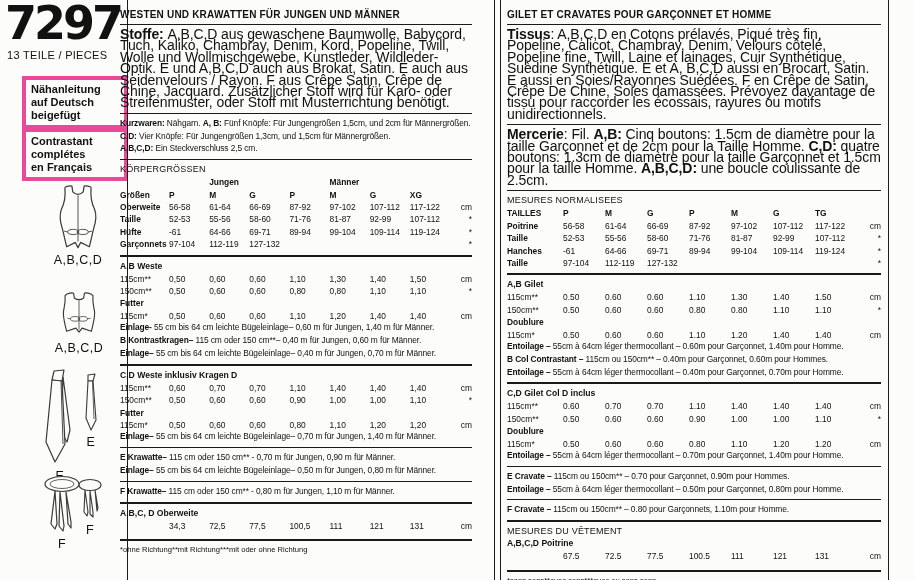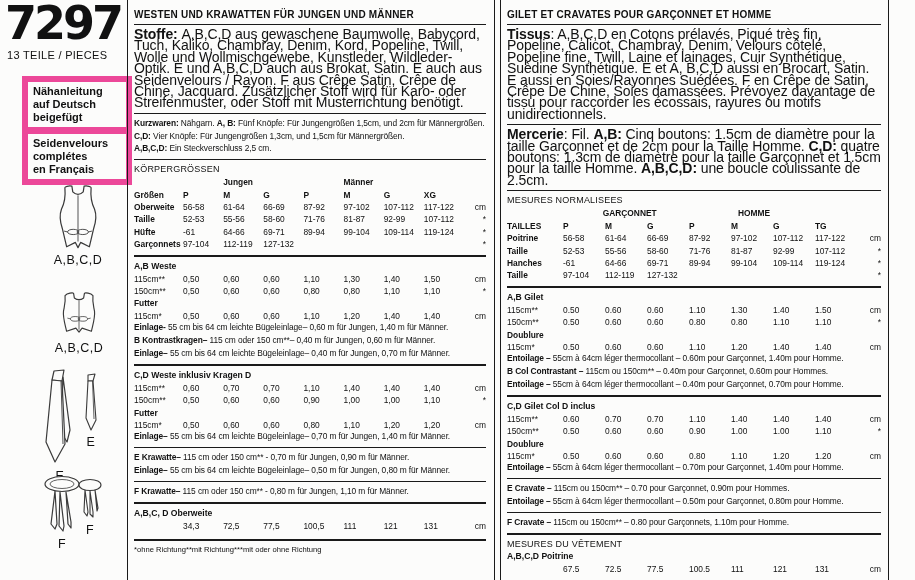--- a/index.html
+++ b/index.html
@@ -8,21 +8,21 @@
     font-family:"Liberation Sans",sans-serif;color:#111;
     -webkit-font-smoothing:antialiased;
   }
   .page{position:absolute;inset:0;background:#fcfcfb;}
   .vline{position:absolute;top:0;bottom:0;width:1px;background:#1a1a1a;}
   
   .sidebar{position:absolute;left:0;top:0;width:127px;height:508px;}
   .pattern-number{position:absolute;left:5px;top:0px;font-family:"DejaVu Sans",sans-serif;
     font-weight:bold;font-size:46px;letter-spacing:-3px;line-height:1;}
   .pieces{position:absolute;left:7px;top:49px;font-size:11px;letter-spacing:0.3px;}
-  .lang-box{position:absolute;left:22px;width:88px;border:6px solid #ec4899;background:#fcfcfb;
+  .lang-box{position:absolute;left:22px;width:88px;border:4px solid #ec4899;background:#fcfcfb;
     padding:3px 5px;font-weight:bold;font-size:11px;line-height:1.18;}
   .fig{position:absolute;text-align:center;}
   .fig svg{display:block;margin:0 auto;}
   .fig .figlabel{font-size:12.5px;letter-spacing:0.5px;margin-top:1px;}
   
   .col{position:absolute;top:0;height:580px;}
   .col-inner{padding-top:5px;}
   .doc-title{font-weight:bold;font-size:10px;letter-spacing:0.2px;margin:4px 0 3px;}
   .rule{border:0;border-top:1px solid #1a1a1a;margin:4px 0;}
   .rule.thick{border-top-width:2.5px;}
@@ -49,21 +49,21 @@
   <div class="sidebar">
     <div class="pattern-number">7297</div>
     <div class="pieces">13 TEILE / PIECES</div>
 
     <div class="lang-box" style="top:76px">
       <div>Nähanleitung</div>
       <div>auf Deutsch</div>
       <div>beigefügt</div>
     </div>
     <div class="lang-box" style="top:128px">
-      <div>Seidenvelours</div>
+      <div>Contrastant</div>
       <div>complétes</div>
       <div>en Français</div>
     </div>
 
     <div class="fig" style="left:40px;top:184px;width:76px">
       <svg width="72" height="68" viewBox="0 0 80 78">
         <g fill="#fcfcfb" stroke="#3a3a3a" stroke-width="1.4" stroke-linejoin="round">
           <path d="M25,5 C24,3 30,1.5 33,2.5 L34,9 C38,13 42,13 46,9 L47,2.5 C50,1.5 56,3 55,5 C54,16 56,23 59,29 C62,37 60,45 58,51 L53,72 L43,67 L40,73 L37,67 L27,72 L22,51 C20,45 18,37 21,29 C24,23 26,16 25,5 Z"></path>
         </g>
         <g fill="none" stroke="#3a3a3a" stroke-width="1">
@@ -140,21 +140,21 @@
       </svg>
       <div class="figlabel">F</div>
     </div>
   </div>
 
   <div class="vline" style="left:127px"></div>
   <div class="vline" style="left:494px"></div>
   <div class="vline" style="left:500px"></div>
   <div class="vline" style="left:888px"></div>
 
-  <div class="col" style="left:134px;width:352px">
+  <div class="col" style="left:120px;width:352px">
     <div class="col-inner">
       <div class="doc-title">WESTEN UND KRAWATTEN FÜR JUNGEN UND MÄNNER</div>
       <hr class="rule">
       <p class="para"><span class="b">Stoffe: </span><span>A,B,C,D aus gewaschene Baumwolle, Babycord, Tuch, Kaliko, Chambray, Denim, Kord, Popeline, Twill, Wolle und Wollmischgewebe, Kunstleder, Wildleder-Optik. E und A,B,C,D auch aus Brokat, Satin. E auch aus Seidenvelours / Rayon. F aus Crêpe Satin, Crêpe de Chine, Jacquard. Zusätzlicher Stoff wird für Karo- oder Streifenmuster, oder Stoff mit Musterrichtung benötigt.</span></p>
       <hr class="rule">
       <div class="notes">
           <div class="note"><span class="b">Kurzwaren: </span><span>Nähgarn. </span><span class="b">A, B: </span><span>Fünf Knöpfe: Für Jungengrößen 1,5cm, und 2cm für Männergrößen.</span></div>
           <div class="note"><span class="b">C,D: </span><span>Vier Knöpfe: Für Jungengrößen 1,3cm, und 1,5cm für Männergrößen.</span></div>
           <div class="note"><span class="b">A,B,C,D: </span><span>Ein Steckverschluss 2,5 cm.</span></div>
         </div>
@@ -367,24 +367,20 @@
   <div class="col" style="left:507px;width:374px">
     <div class="col-inner">
       <div class="doc-title">GILET ET CRAVATES POUR GARÇONNET ET HOMME</div>
       <hr class="rule">
       <p class="para"><span class="b">Tissus</span><span>: A,B,C,D en Cotons prélavés, Piqué très fin, Popeline, Calicot, Chambray, Denim, Velours côtelé, Popeline fine, Twill, Laine et lainages, Cuir Synthétique, Suèdine Synthétique. E et A, B,C,D aussi en Brocart, Satin. E aussi en Soies/Rayonnes Suédées. F en Crêpe de Satin, Crêpe De Chine, Soies damassées. Prévoyez davantage de tissu pour raccorder les écossais, rayures ou motifs unidirectionnels.</span></p>
       <hr class="rule">
       <p class="para"><span class="b">Mercerie</span><span>: Fil. </span><span class="b">A,B: </span><span>Cinq boutons: 1.5cm de diamètre pour la taille Garçonnet et de 2cm pour la Taille Homme. </span><span class="b">C,D: </span><span>quatre boutons: 1.3cm de diamètre pour la taille Garçonnet et 1.5cm pour la taille Homme. </span><span class="b">A,B,C,D: </span><span>une boucle coulissante de 2.5cm.</span></p>
       <hr class="rule">
 
       <div class="sec-title">MESURES NORMALISEES</div>
-      <div class="mgrid fr-grid grouprow">
-        <span style="grid-column:3">GARÇONNET</span>
-        <span style="grid-column:6">HOMME</span>
-      </div>
       <div class="mgrid fr-grid headrow">
         <span>TAILLES</span>
         <span>P</span>
         <span>M</span>
         <span>G</span>
         <span>P</span>
         <span>M</span>
         <span>G</span>
         <span>TG</span>
         <span></span>

